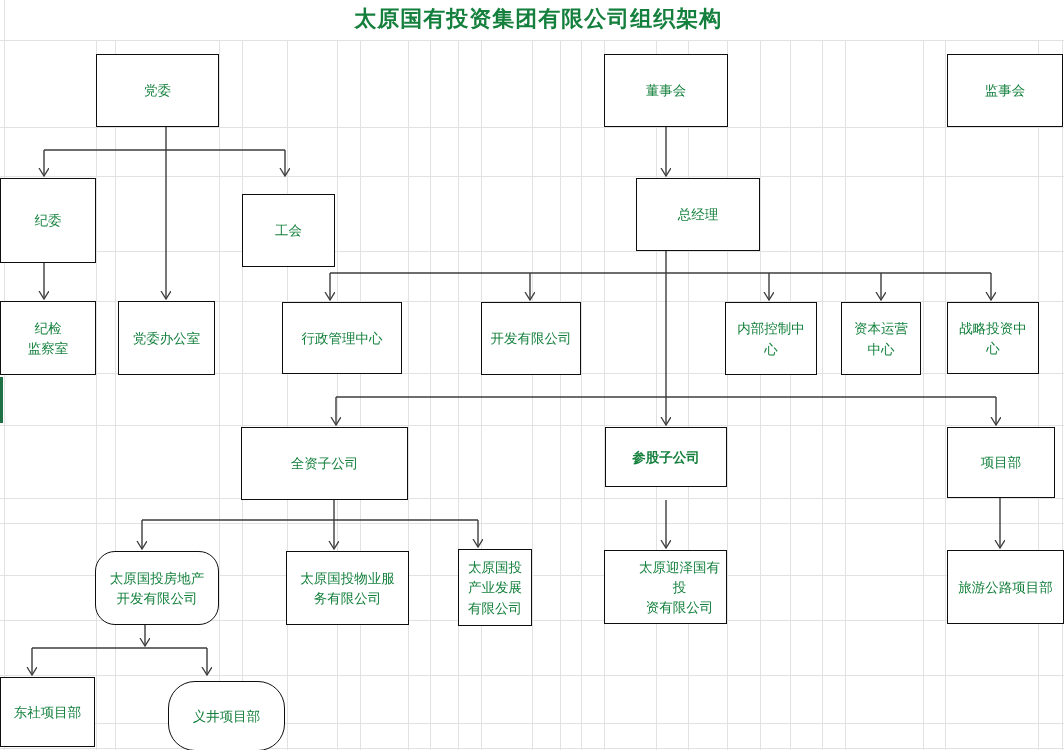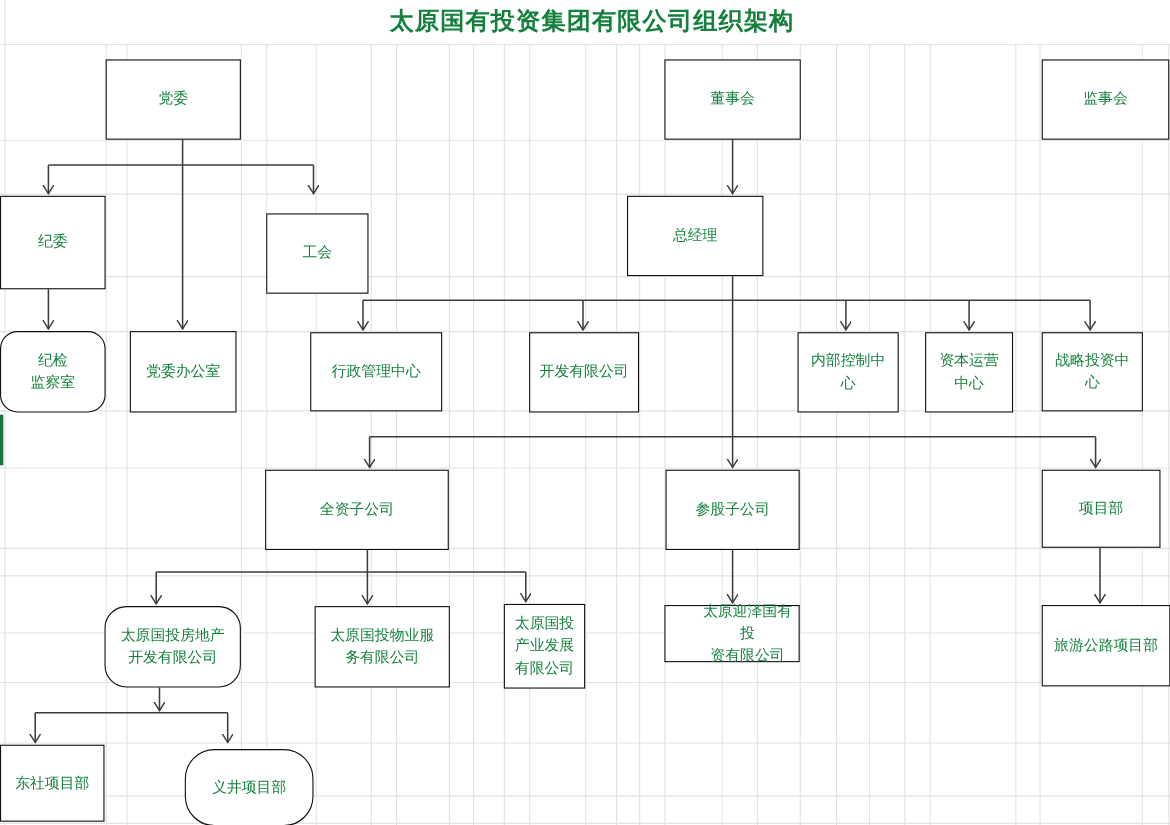--- a/index.html
+++ b/index.html
@@ -129,43 +129,43 @@
     </svg>
 
   <div class="chart-title">太原国有投资集团有限公司组织架构</div>
 
   <div id="nodes">
       <div class="node" style="left: 96px; top: 54px; width: 123px; height: 73px; border-color: rgb(14, 14, 14);">党委</div>
       <div class="node" style="left: 604px; top: 54px; width: 124px; height: 73px; border-color: rgb(14, 14, 14);">董事会</div>
       <div class="node" style="left: 947px; top: 54px; width: 116px; height: 73px; border-color: rgb(14, 14, 14);">监事会</div>
       <div class="node" style="left: 0px; top: 178px; width: 96px; height: 85px; border-color: rgb(14, 14, 14);">纪委</div>
       <div class="node" style="left: 242px; top: 194px; width: 93px; height: 73px; border-color: rgb(14, 14, 14);">工会</div>
-      <div class="node" style="left: 570px; top: 178px; width: 124px; height: 73px; border-color: rgb(14, 14, 14);">总经理</div>
-      <div class="node" style="left: 0px; top: 301px; width: 96px; height: 74px; border-color: rgb(14, 14, 14); border-radius: 16px;">纪检
+      <div class="node" style="left: 636px; top: 178px; width: 124px; height: 73px; border-color: rgb(14, 14, 14);">总经理</div>
+      <div class="node" style="left: 0px; top: 301px; width: 96px; height: 74px; border-color: rgb(14, 14, 14);">纪检
 监察室</div>
       <div class="node" style="left: 118px; top: 301px; width: 97px; height: 74px; border-color: rgb(14, 14, 14);">党委办公室</div>
       <div class="node" style="left: 282px; top: 302px; width: 120px; height: 72px; border-color: rgb(14, 14, 14);">行政管理中心</div>
       <div class="node" style="left: 481px; top: 302px; width: 100px; height: 73px; border-color: rgb(14, 14, 14);">开发有限公司</div>
       <div class="node" style="left: 725px; top: 302px; width: 92px; height: 73px; border-color: rgb(14, 14, 14);">内部控制中
 心</div>
       <div class="node" style="left: 841px; top: 302px; width: 80px; height: 73px; border-color: rgb(14, 14, 14);">资本运营
 中心</div>
       <div class="node" style="left: 947px; top: 302px; width: 92px; height: 72px; border-color: rgb(14, 14, 14);">战略投资中
 心</div>
       <div class="node" style="left: 241px; top: 427px; width: 167px; height: 73px; border-color: rgb(14, 14, 14);">全资子公司</div>
-      <div class="node" style="left: 605px; top: 427px; width: 122px; height: 73px; border-color: rgb(14, 14, 14);">参股子公司</div>
+      <div class="node" style="left: 605px; top: 427px; width: 122px; height: 60px; border-color: rgb(14, 14, 14); font-weight: bold;">参股子公司</div>
       <div class="node" style="left: 947px; top: 427px; width: 108px; height: 71px; border-color: rgb(14, 14, 14);">项目部</div>
       <div class="node" style="left: 95px; top: 551px; width: 124px; height: 74px; border-color: rgb(14, 14, 14); border-radius: 20px;">太原国投房地产
 开发有限公司</div>
       <div class="node" style="left: 286px; top: 551px; width: 123px; height: 74px; border-color: rgb(14, 14, 14);">太原国投物业服
 务有限公司</div>
       <div class="node" style="left: 458px; top: 549px; width: 74px; height: 77px; border-color: rgb(14, 14, 14);">太原国投
 产业发展
 有限公司</div>
-      <div class="node" style="left: 604px; top: 550px; width: 123px; height: 52px; border-color: rgb(14, 14, 14); padding-left: 28px;">太原迎泽国有投
+      <div class="node" style="left: 604px; top: 550px; width: 123px; height: 74px; border-color: rgb(14, 14, 14); padding-left: 28px;">太原迎泽国有投
 资有限公司</div>
       <div class="node" style="left: 947px; top: 550px; width: 117px; height: 74px; border-color: rgb(14, 14, 14);">旅游公路项目部</div>
       <div class="node" style="left: 0px; top: 677px; width: 95px; height: 70px; border-color: rgb(14, 14, 14);">东社项目部</div>
       <div class="node" style="left: 168px; top: 681px; width: 117px; height: 70px; border-color: rgb(14, 14, 14); border-radius: 27px;">义井项目部</div>
     </div>
 
   <div class="accent-bar" style="left: 0px; top: 377px; width: 3px; height: 46px; background: rgb(31, 113, 69);"></div>
 </div>
 
 </body></html>

